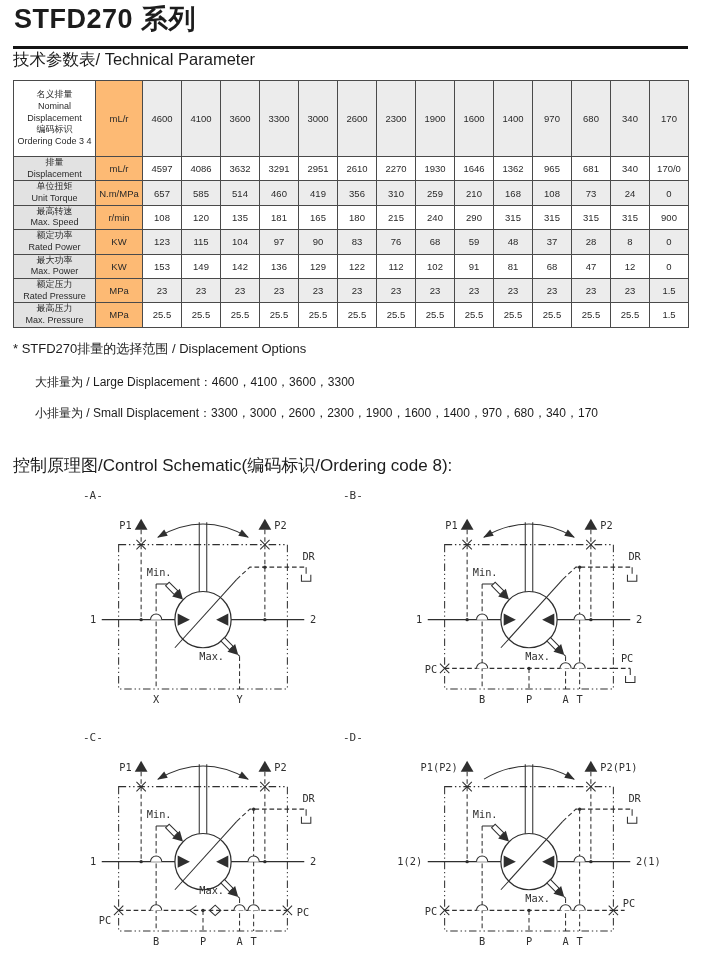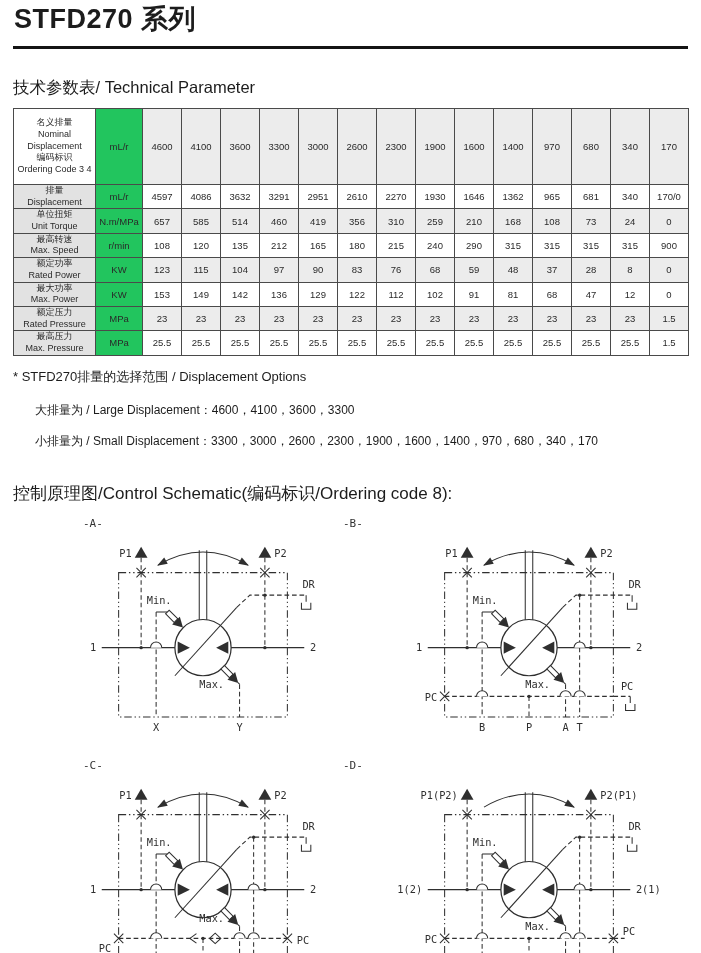--- a/index.html
+++ b/index.html
@@ -7,30 +7,30 @@
     width:701px;height:953px;background:#fff;overflow:hidden;
     font-family:"Liberation Sans",sans-serif;color:#1c1c1c;
   }
   .page{padding:0 13px;}
 
   
   .doc-title{font-size:27px;font-weight:bold;letter-spacing:.5px;margin:1px 0 0 1px;}
   .title-rule{height:3px;background:#141414;margin-top:9px;}
 
   
-  .sec-title{font-size:16.5px;margin-top:28px;}
+  .sec-title{font-size:16.5px;}
   .schem-title{font-size:17px;margin-top:32px;}
 
   
   table.params{border-collapse:collapse;table-layout:fixed;width:675px;margin-top:9px;}
   table.params td{border:1px solid #4a4a4a;text-align:center;vertical-align:middle;padding:0 1px;color:#2a2a2a;}
   table.params tr{height:23px;}
   table.params tr:first-child{height:76px;}
   td.lbl{background:#e2e2e2;font-size:9px;line-height:1.3;}
-  td.unit{background:#22c55e;font-size:9.5px;}
+  td.unit{background:#fdba74;font-size:9.5px;}
   td.val{font-size:9.5px;background:#fff;}
   table.params tr:nth-child(odd) td.val{background:#ececec;}
   table.params tr:first-child td.lbl{background:#fff;}
 
   
   .note-title{font-size:13px;margin:12px 0 16px 0;}
   .note-line{font-size:12px;margin:14px 0 0 22px;}
 
   
   .diag-grid{display:grid;grid-template-columns:300px 300px;column-gap:26px;row-gap:26px;
@@ -134,21 +134,21 @@
         </tr>
         <tr>
           <td class="lbl">
             <div>最高转速</div>
             <div>Max. Speed</div>
           </td>
           <td class="unit">r/min</td>
           <td class="val">108</td>
           <td class="val">120</td>
           <td class="val">135</td>
-          <td class="val">212</td>
+          <td class="val">181</td>
           <td class="val">165</td>
           <td class="val">180</td>
           <td class="val">215</td>
           <td class="val">240</td>
           <td class="val">290</td>
           <td class="val">315</td>
           <td class="val">315</td>
           <td class="val">315</td>
           <td class="val">315</td>
           <td class="val">900</td>

